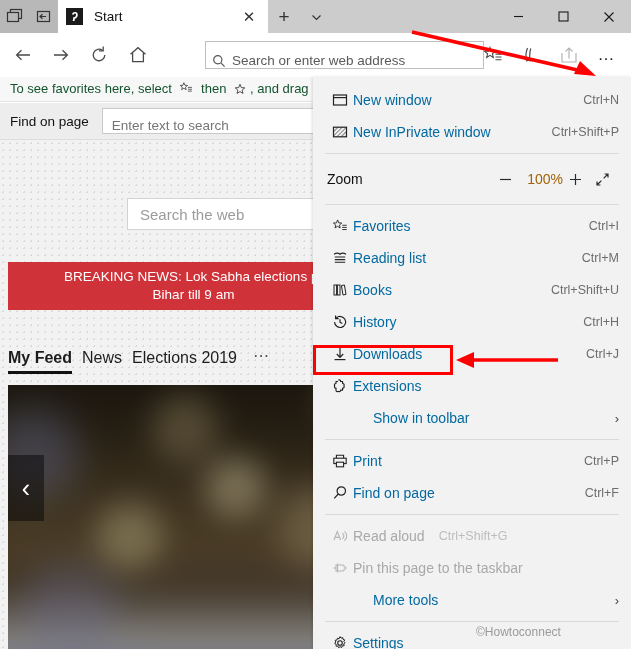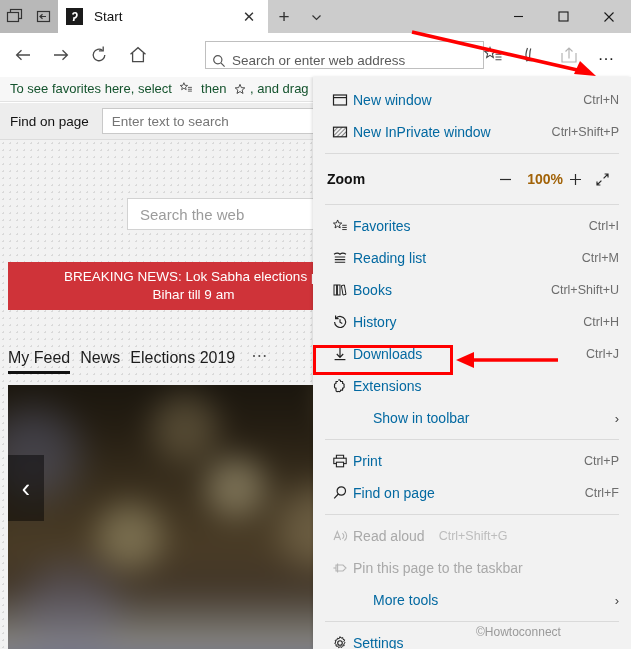--- a/index.html
+++ b/index.html
@@ -49,21 +49,21 @@
   #favbar{position:absolute;left:0;top:77px;width:631px;height:25px;background:#f7f7f7;
           border-bottom:1px solid #e2e2e2;display:flex;align-items:center;box-sizing:border-box;}
   #favbar-text{font-size:13px;color:#14532d;margin-left:10px;white-space:nowrap;}
   .inl-ico{display:inline-block;vertical-align:-2px;margin:0 4px;color:#333;}
 
   
   #findbar{position:absolute;left:0;top:103px;width:631px;height:37px;background:#ededed;
            border-bottom:1px solid #dcdcdc;display:flex;align-items:center;box-sizing:border-box;}
   #find-label{font-size:13.5px;color:#111;margin-left:10px;white-space:nowrap;}
   #find-input{margin-left:13px;width:320px;height:26px;background:#fff;border:1px solid #c9c9c9;
-              display:flex;align-items:center;box-sizing:border-box;}
+              display:flex;align-items:flex-end;box-sizing:border-box;}
   #find-ph{font-size:13.5px;color:#757575;margin-left:9px;}
 
   
   #page{position:absolute;left:0;top:140px;width:631px;height:509px;
         background-color:#f2f2f2;
         background-image:radial-gradient(#d9d9d9 1px, transparent 1px);
         background-size:7px 7px;}
   #websearch{position:absolute;left:127px;top:58px;width:240px;height:32px;background:#fff;
              border:1px solid #d2d2d2;display:flex;align-items:center;box-sizing:border-box;}
   #websearch-ph{font-size:15px;color:#9b9b9b;margin-left:12px;}
@@ -71,21 +71,21 @@
   #breaking{position:absolute;left:8px;top:122px;width:396px;height:48px;background:#cf3339;
             color:#fff;box-sizing:border-box;padding:6px 0 0 0;}
   #breaking-l1{font-size:13.5px;line-height:17px;padding-left:56px;white-space:nowrap;}
   #breaking-l1 b{font-weight:normal;}
   #breaking-l2{font-size:13.5px;line-height:19px;text-align:center;padding-right:25px;white-space:nowrap;}
 
   #feedtabs{position:absolute;left:0;top:196px;width:631px;height:38px;display:flex;
             align-items:flex-end;}
   .feedtab{font-size:16px;color:#1c1c1c;margin-left:10px;padding-bottom:7px;position:relative;
            white-space:nowrap;}
-  .feedtab.active{font-weight:normal;}
+  .feedtab.active{font-weight:bold;}
   .feedtab.active:after{content:"";position:absolute;left:0;right:0;bottom:0;height:3px;background:#111;}
   #feedtabs .feedtab:first-child{margin-left:8px;}
   #feed-more{font-size:16px;color:#555;margin-left:16px;padding-bottom:9px;letter-spacing:1px;}
 
   #heroimg{position:absolute;left:8px;top:245px;width:396px;height:264px;overflow:hidden;
            background:#141108;}
   #hero-blur{position:absolute;left:-30px;top:-30px;width:460px;height:330px;
     background:
       radial-gradient(circle at 88% 12%, rgba(190,170,120,.65) 0 6%, transparent 14%),
       radial-gradient(circle at 56% 40%, rgba(175,165,130,.55) 0 5%, transparent 13%),
@@ -111,21 +111,21 @@
             color:#222;}
   .mi .mlabel{font-size:14px;color:#0369a1;white-space:nowrap;}
   .mi .macc{margin-left:auto;font-size:12.5px;color:#6d6d6d;white-space:nowrap;}
   .mi .mchev{margin-left:auto;font-size:13px;color:#444;}
   .mi.disabled .mlabel{color:#a9a9a9;}
   .mi.disabled .mico{color:#b5b5b5;}
   .mi.disabled .macc{color:#bdbdbd;margin-left:14px;}
   .mi.noicon{padding-left:60px;}
   .msep{height:1px;background:#dadada;margin:5px 12px;}
   #zoomrow{height:40px;display:flex;align-items:center;padding-left:14px;padding-right:14px;
-           box-sizing:border-box;font-weight:bold;}
+           box-sizing:border-box;}
   #zoomrow .zlabel{font-size:14px;color:#111;}
   .zctl{color:#2b2b2b;display:flex;align-items:center;justify-content:center;}
   #z-minus{margin-left:auto;width:28px;}
   #z-val{font-size:14px;color:#a16207;width:44px;text-align:right;}
   #z-plus{width:24px;}
   #z-full{width:30px;}
 
   #watermark{position:absolute;left:476px;top:625px;font-size:12px;color:#9a9a9a;}
 
   

